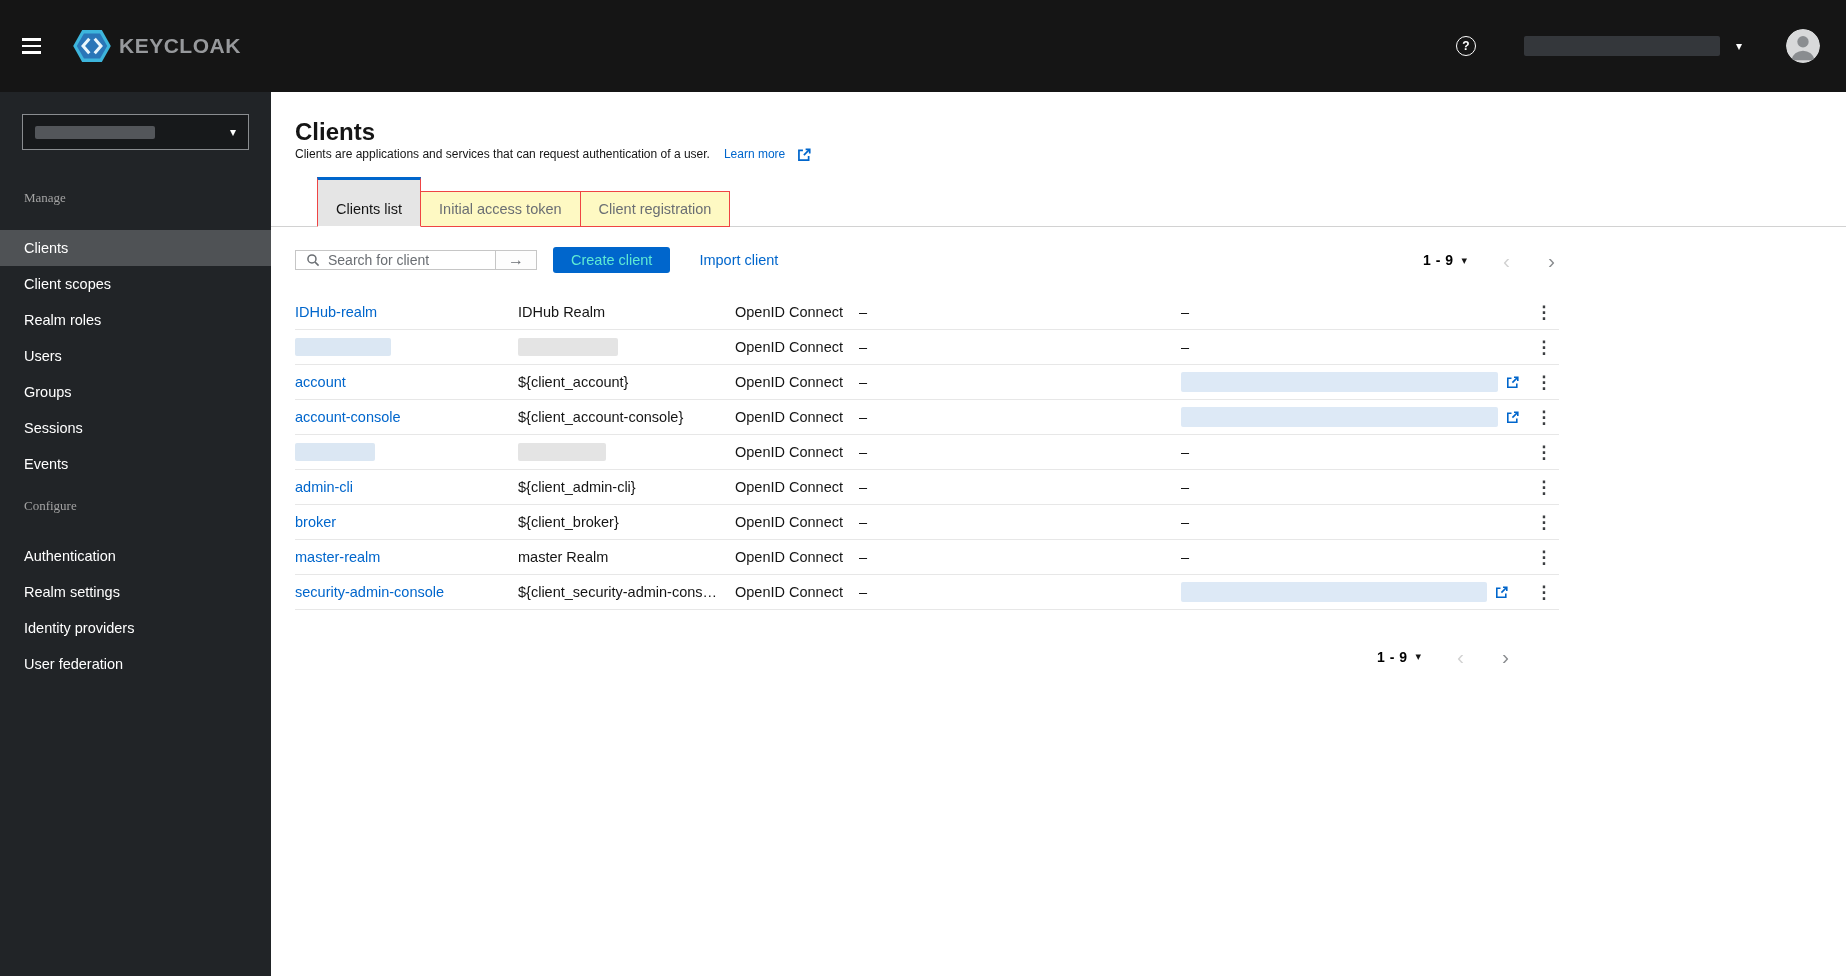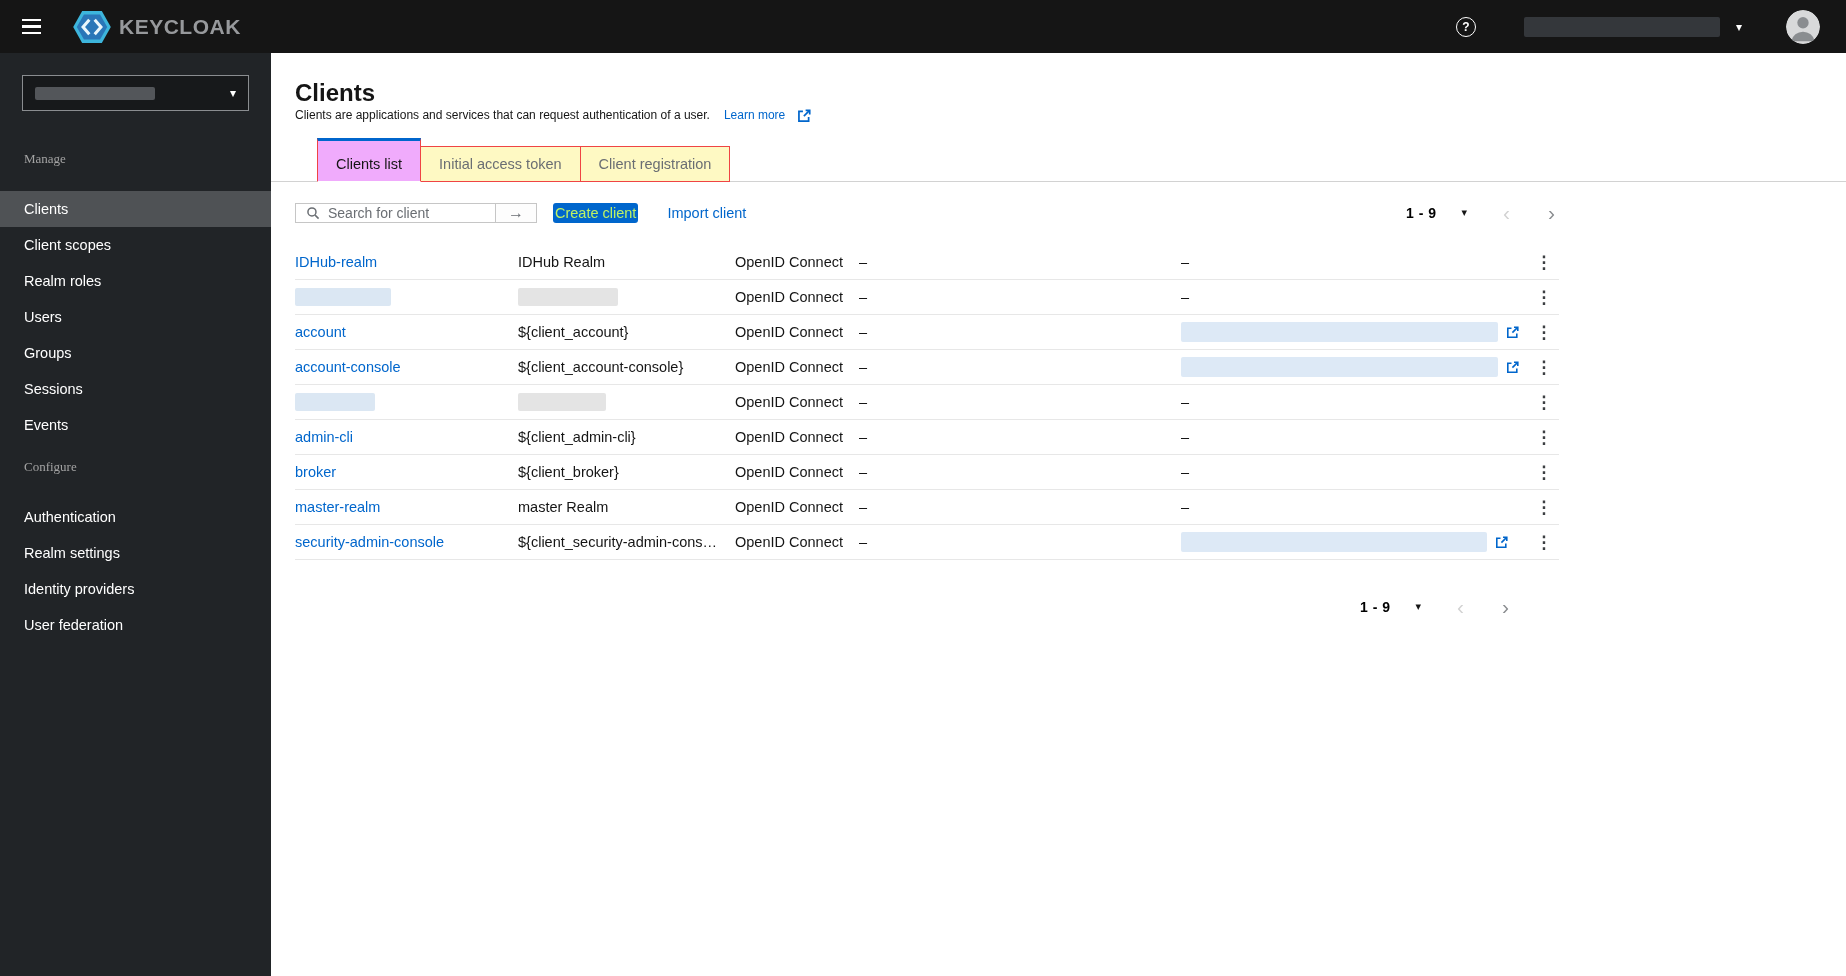--- a/index.html
+++ b/index.html
@@ -4,21 +4,21 @@
 <style>
   * { margin:0; padding:0; box-sizing:border-box; }
   html,body { width:1846px; height:976px; overflow:hidden; background:#fff;
     font-family:"Liberation Sans", sans-serif; color:#151515; }
   button { font-family:inherit; background:none; border:none; cursor:pointer; }
   a { cursor:pointer; }
 
   .app { width:1846px; height:976px; display:flex; flex-direction:column; }
 
   
-  .topbar { height:53px; background:#151515; display:flex; align-items:center;
+  .topbar { height:92px; background:#151515; display:flex; align-items:center;
     padding:0 26px 0 22px; flex-shrink:0; }
   .hamburger { width:30px; height:30px; display:flex; flex-direction:column;
     justify-content:center; gap:4px; }
   .hamburger span { display:block; width:19px; height:2.5px; background:#fff; }
   .brand { display:flex; align-items:center; gap:7px; margin-left:20px; }
   .brand-text { color:#97999c; font-size:21px; font-weight:700; letter-spacing:.5px; }
   .topbar-right { margin-left:auto; display:flex; align-items:center; }
   .help-icon { width:20px; height:20px; border:1.5px solid #fff; border-radius:50%;
     color:#fff; display:flex; align-items:center; justify-content:center;
     font-size:12px; font-weight:700; }
@@ -48,40 +48,40 @@
   .page-sub { margin-top:1px; font-size:12px; }
   .learn-more { color:#0066cc; text-decoration:none; margin-left:14px;
     display:inline-flex; align-items:center; gap:12px; }
   .learn-more svg { position:relative; top:1px; }
 
   .tabs { display:flex; padding-left:46px; border-bottom:1px solid #d2d2d2;
     margin-top:16px; align-items:flex-end; }
   .tab { font-size:14.5px; color:#6a6e73; background:#fef9c3;
     border:1px solid #ef4444; padding:9px 18px 9px; margin-bottom:-1px; }
   .tab + .tab { border-left:none; }
-  .tab.active { background:#f0abfc; color:#151515; border-top:3px solid #0066cc;
-    border-bottom:1px solid #fff; padding-top:15px; }
+  .tab.active { background:#e5e5e5; color:#151515; border-top:3px solid #0066cc;
+    border-bottom:1px solid #fff; padding-top:21px; }
 
   .content { padding:20px 24px 0; }
   .toolbar { width:1264px; display:flex; align-items:center; }
   .search-group { display:flex; height:20px; }
   .search-box { display:flex; align-items:center; width:200px; background:#fff;
     border:1px solid #c6c6c6; border-right:none; padding:0 10px; }
   .search-box input { border:none; outline:none; font-size:14px; width:100%;
     margin-left:8px; color:#444; }
   .search-box input::placeholder { color:#6a6e73; }
   .search-btn { width:42px; border:1px solid #c6c6c6; background:#fdfdfd;
     color:#6a6e73; font-size:16px; display:flex; align-items:center;
     justify-content:center; }
-  .btn-primary { background:#0066cc; color:#bef264; height:20px; padding:0 2px;
+  .btn-primary { background:#0066cc; color:#5eead4; height:26px; padding:0 18px;
     font-size:14.5px; border-radius:3px; margin-left:16px; }
   .import-link { color:#0066cc; font-size:14.5px; margin-left:29px; text-decoration:none; }
 
   .pagination { margin-left:auto; display:flex; align-items:center; }
-  .pag-menu { display:flex; align-items:center; gap:25px; font-size:14px; }
+  .pag-menu { display:flex; align-items:center; gap:8px; font-size:14px; }
   .pag-range { font-weight:600; letter-spacing:.5px; }
   .pag-caret { font-size:11px; color:#151515; }
   .chev { font-size:21px; line-height:1; padding:0 4px; }
   .chev.prev { color:#d2d2d2; margin-left:32px; }
   .chev.next { color:#8a8d90; margin-left:30px; }
 
   
   .table { width:1264px; margin-top:22px; font-size:14.5px; }
   .tr { display:grid; grid-template-columns:223px 217px 124px 322px 348px 30px;
     align-items:center; height:35px; border-bottom:1px solid #e7e7e7; }

